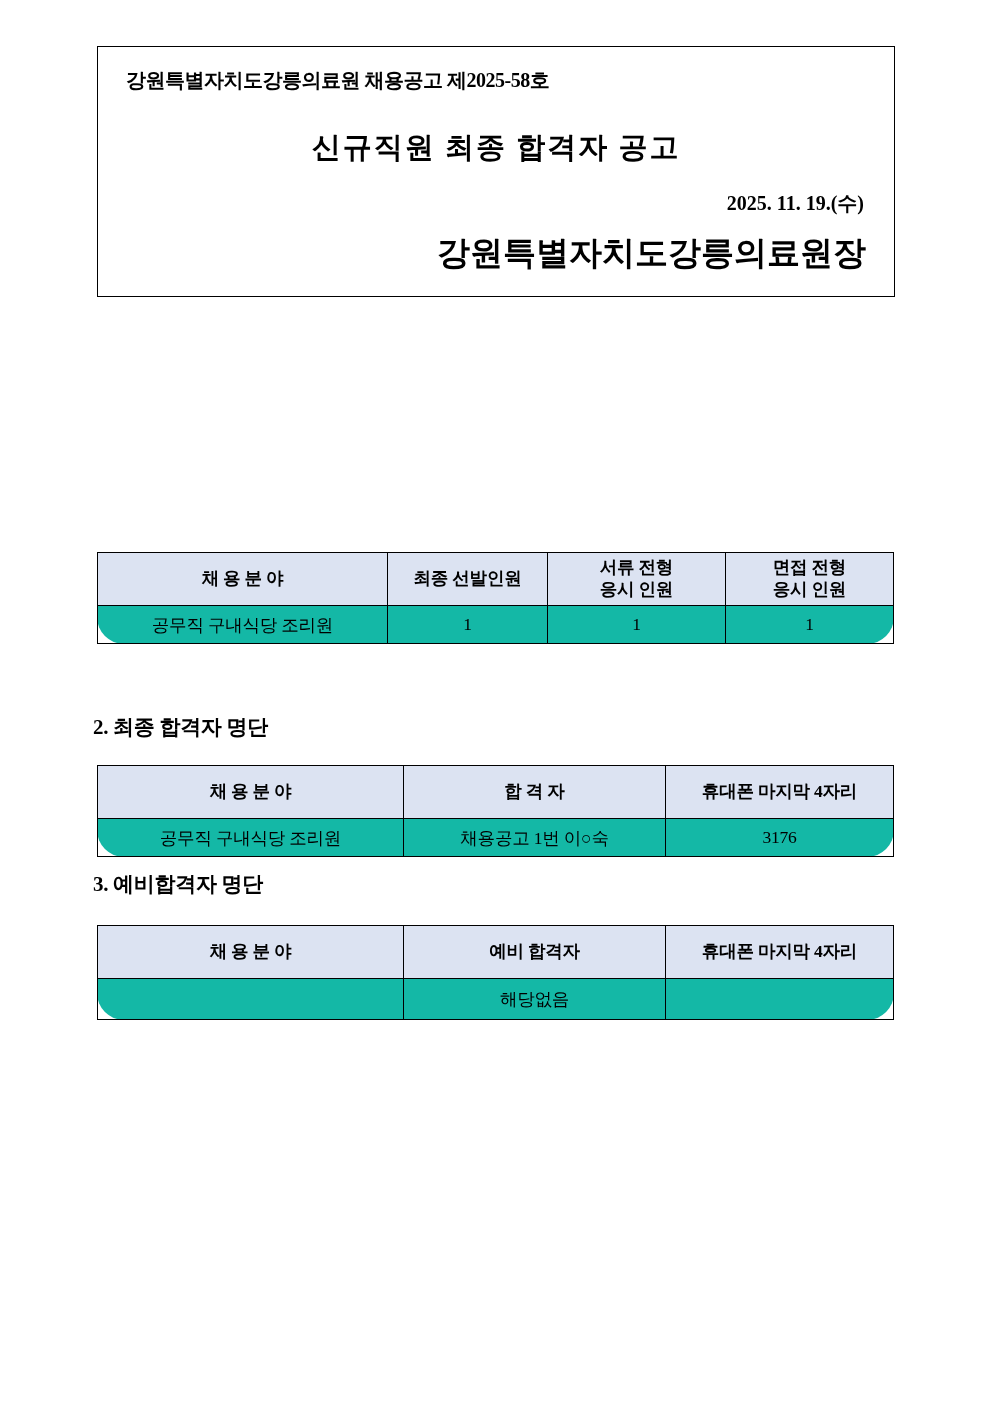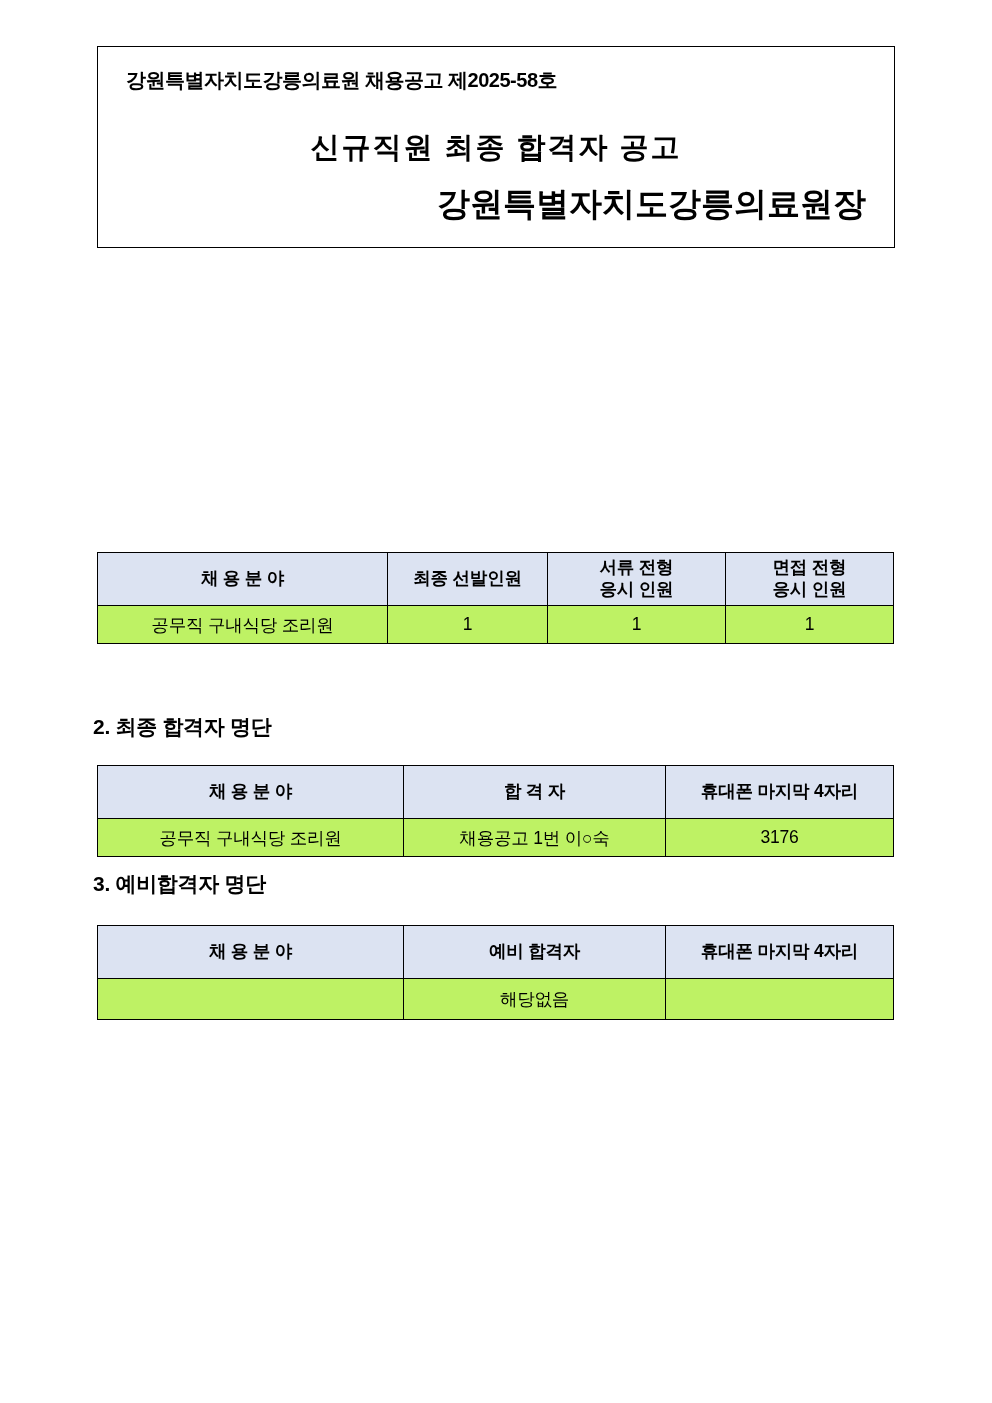--- a/index.html
+++ b/index.html
@@ -13,20 +13,21 @@
     font-family: "Liberation Sans", sans-serif;
     color: #000000;
     position: relative;
   }
   .page {
     position: relative;
     width: 992px;
     height: 1403px;
     box-sizing: border-box;
     padding: 4px;
+    font-family: Liberation Serif, serif;
   }
 
   
   .notice-box {
     position: absolute;
     left: 97px;
     top: 46px;
     width: 798px;
     box-sizing: border-box;
     border: 1.5px solid #000;
@@ -80,21 +81,22 @@
     letter-spacing: -0.3px;
   }
   #h1 { left: 93px; top: 497px; }
   #h2 { left: 93px; top: 713px; }
   #h3 { left: 93px; top: 870px; }
 
   table.doc-table {
     position: absolute;
     border-collapse: collapse;
     table-layout: fixed;
-    background: #bef264;
+    background: #14b8a6;
+    border-radius: 27px;
   }
   table.doc-table th,
   table.doc-table td {
     border: 1px solid #000000;
     text-align: center;
     vertical-align: middle;
     font-size: 17.5px;
     letter-spacing: -0.2px;
   }
   table.doc-table th {
@@ -117,20 +119,21 @@
   #table3 td { height: 38px; }
 </style>
 </head>
 <body>
 
 <div class="page">
 
   <div class="notice-box">
     <div class="notice-number">강원특별자치도강릉의료원 채용공고 제2025-58호</div>
     <div class="notice-title">신규직원 최종 합격자 공고</div>
+    <div class="notice-date">2025. 11. 19.(수)</div>
     <div class="notice-issuer">강원특별자치도강릉의료원장</div>
   </div>
 
 
   <table class="doc-table" id="table1">
     <colgroup>
       <col style="width:290px">
       <col style="width:160px">
       <col style="width:178px">
       <col style="width:168px">

